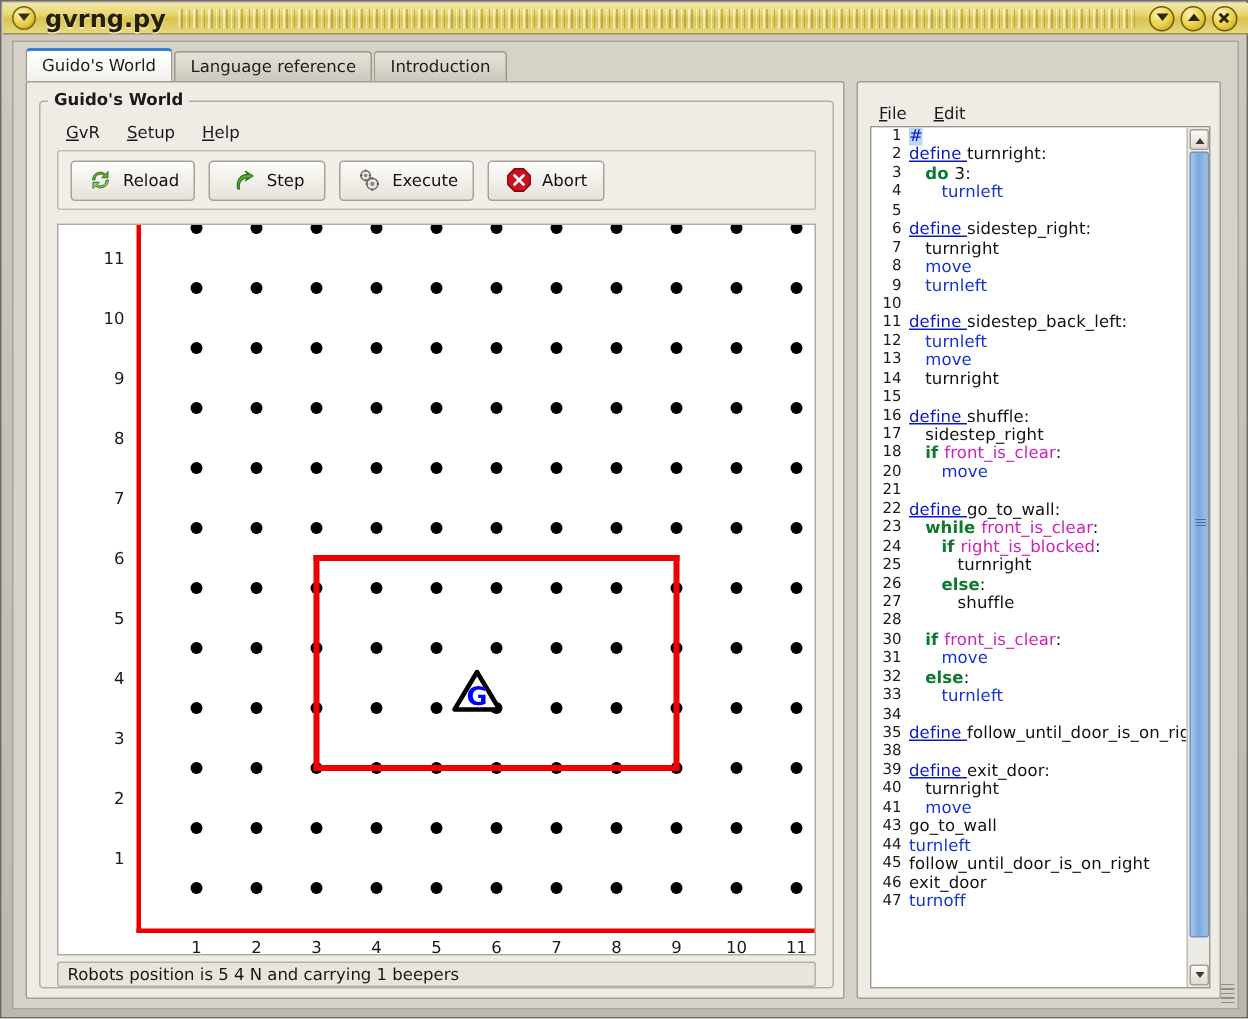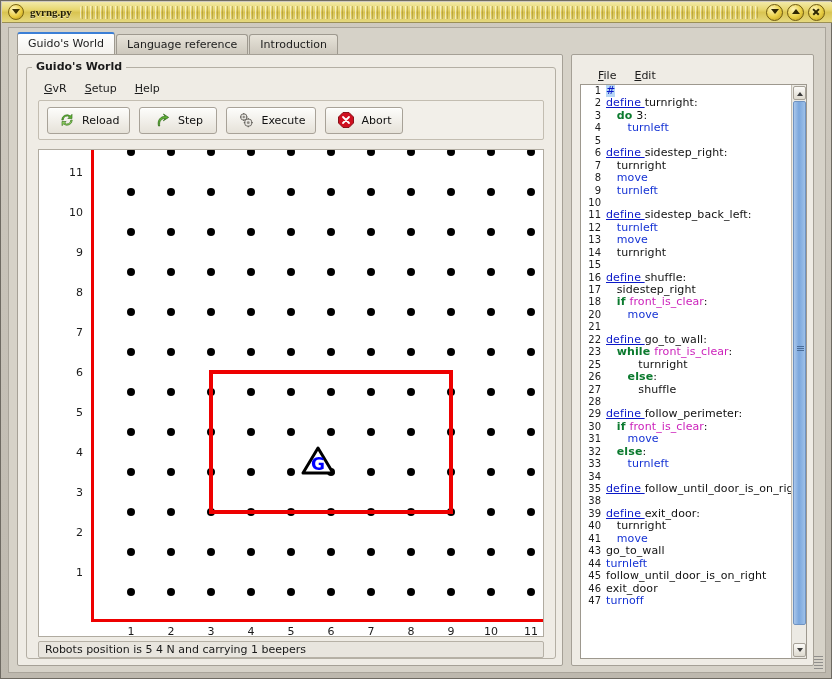--- a/index.html
+++ b/index.html
@@ -28,22 +28,22 @@
     width:14px;height:14px;border-radius:50%;margin-left:6px;margin-right:6px;
     background:radial-gradient(circle at 35% 30%,#fff6bd,#e8c93a 60%,#a8891b);
     border:1px solid #7c6613;position:relative;flex:0 0 auto;
   }
   .title-ico:after{
     content:"";position:absolute;left:3px;top:4px;
     border-left:4px solid transparent;border-right:4px solid transparent;
     border-top:5px solid #3a3005;
   }
   .title-text{
-    font-weight:bold;font-size:11px;color:#241f05;
-    text-shadow:0 1px 0 rgba(255,255,255,.5);white-space:nowrap;font-family:Liberation Serif, serif;
+    font-weight:bold;font-size:16px;color:#241f05;
+    text-shadow:0 1px 0 rgba(255,255,255,.5);white-space:nowrap;
   }
   .title-grip{
     flex:1 1 auto;height:13px;margin:0 8px;
     background:repeating-linear-gradient(to right,
        rgba(255,255,255,.75) 0 1px, rgba(0,0,0,0) 1px 2px,
        rgba(140,120,40,.55) 2px 3px, rgba(0,0,0,0) 3px 5px);
     border-radius:2px;opacity:.75;
   }
   .win-btns{display:flex;gap:4px;margin-right:7px;}
   .wbtn{
@@ -449,21 +449,21 @@
                   <text x="17" y="24" text-anchor="middle" font-family="DejaVu Sans, Liberation Sans, sans-serif" font-size="17" font-weight="bold" fill="#0000ff">G</text>
                 </svg></div>
             </div>
         </div>
 
         <div class="statusbar" style="left:20px;top:586px;width:506px;height:17px;">Robots position is 5 4 N and carrying 1 beepers</div>
       </div>
 
 
       <div class="panel" style="left:562px;top:26px;width:243px;height:612px;">
-        <div class="menubar" style="left:26px;top:14px;">
+        <div class="menubar" style="left:14px;top:14px;">
           <span class="mn"><u>F</u>ile</span>
           <span class="mn"><u>E</u>dit</span>
         </div>
 
         <div class="editor-wrap" style="left:8px;top:29px;width:227px;height:575px;">
           <div class="code-area" id="code-area">
               <div class="code-line"><span class="lnum">1</span><span class="ltext"><span class="k-sel">#</span></span></div>
               <div class="code-line"><span class="lnum">2</span><span class="ltext"><span class="k-def">define </span><span class="k-plain">turnright:</span></span></div>
               <div class="code-line"><span class="lnum">3</span><span class="ltext"><span class="k-plain">   </span><span class="k-ctl">do </span><span class="k-num">3:</span></span></div>
               <div class="code-line"><span class="lnum">4</span><span class="ltext"><span class="k-plain">      </span><span class="k-cmd">turnleft</span></span></div>
@@ -478,25 +478,25 @@
               <div class="code-line"><span class="lnum">13</span><span class="ltext"><span class="k-plain">   </span><span class="k-cmd">move</span></span></div>
               <div class="code-line"><span class="lnum">14</span><span class="ltext"><span class="k-plain">   turnright</span></span></div>
               <div class="code-line"><span class="lnum">15</span><span class="ltext"></span></div>
               <div class="code-line"><span class="lnum">16</span><span class="ltext"><span class="k-def">define </span><span class="k-plain">shuffle:</span></span></div>
               <div class="code-line"><span class="lnum">17</span><span class="ltext"><span class="k-plain">   sidestep_right</span></span></div>
               <div class="code-line"><span class="lnum">18</span><span class="ltext"><span class="k-plain">   </span><span class="k-ctl">if </span><span class="k-cond">front_is_clear</span><span class="k-plain">:</span></span></div>
               <div class="code-line"><span class="lnum">20</span><span class="ltext"><span class="k-plain">      </span><span class="k-cmd">move</span></span></div>
               <div class="code-line"><span class="lnum">21</span><span class="ltext"></span></div>
               <div class="code-line"><span class="lnum">22</span><span class="ltext"><span class="k-def">define </span><span class="k-plain">go_to_wall:</span></span></div>
               <div class="code-line"><span class="lnum">23</span><span class="ltext"><span class="k-plain">   </span><span class="k-ctl">while </span><span class="k-cond">front_is_clear</span><span class="k-plain">:</span></span></div>
+              <div class="code-line"><span class="lnum">24</span><span class="ltext"><span class="k-plain">      </span><span class="k-ctl">if </span><span class="k-cond">right_is_blocked</span><span class="k-plain">:</span></span></div>
               <div class="code-line"><span class="lnum">25</span><span class="ltext"><span class="k-plain">         turnright</span></span></div>
               <div class="code-line"><span class="lnum">26</span><span class="ltext"><span class="k-plain">      </span><span class="k-ctl">else</span><span class="k-plain">:</span></span></div>
               <div class="code-line"><span class="lnum">27</span><span class="ltext"><span class="k-plain">         shuffle</span></span></div>
               <div class="code-line"><span class="lnum">28</span><span class="ltext"></span></div>
-              <div class="code-line"><span class="lnum">29</span><span class="ltext"><span class="k-def">define </span><span class="k-plain">follow_perimeter:</span></span></div>
               <div class="code-line"><span class="lnum">30</span><span class="ltext"><span class="k-plain">   </span><span class="k-ctl">if </span><span class="k-cond">front_is_clear</span><span class="k-plain">:</span></span></div>
               <div class="code-line"><span class="lnum">31</span><span class="ltext"><span class="k-plain">      </span><span class="k-cmd">move</span></span></div>
               <div class="code-line"><span class="lnum">32</span><span class="ltext"><span class="k-plain">   </span><span class="k-ctl">else</span><span class="k-plain">:</span></span></div>
               <div class="code-line"><span class="lnum">33</span><span class="ltext"><span class="k-plain">      </span><span class="k-cmd">turnleft</span></span></div>
               <div class="code-line"><span class="lnum">34</span><span class="ltext"></span></div>
               <div class="code-line"><span class="lnum">35</span><span class="ltext"><span class="k-def">define </span><span class="k-plain">follow_until_door_is_on_right:</span></span></div>
               <div class="code-line"><span class="lnum">38</span><span class="ltext"></span></div>
               <div class="code-line"><span class="lnum">39</span><span class="ltext"><span class="k-def">define </span><span class="k-plain">exit_door:</span></span></div>
               <div class="code-line"><span class="lnum">40</span><span class="ltext"><span class="k-plain">   turnright</span></span></div>
               <div class="code-line"><span class="lnum">41</span><span class="ltext"><span class="k-plain">   </span><span class="k-cmd">move</span></span></div>

